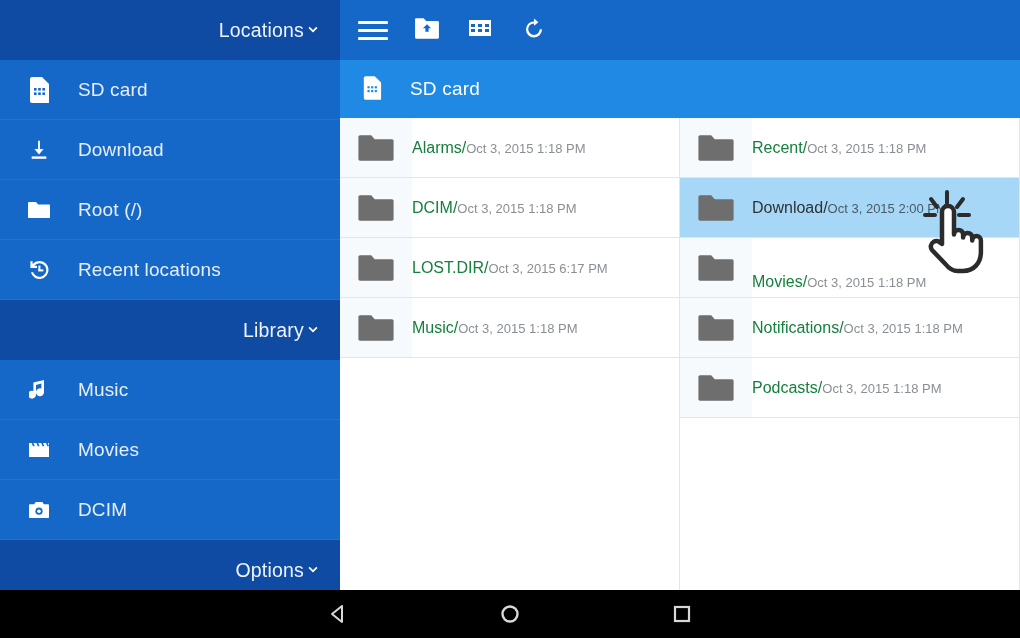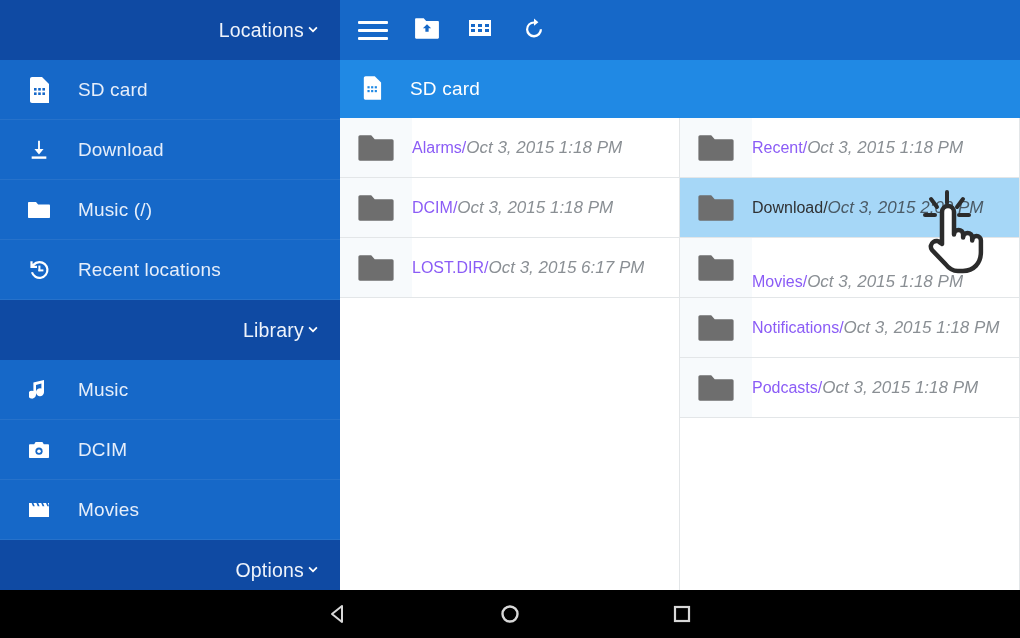--- a/index.html
+++ b/index.html
@@ -134,27 +134,26 @@
   .frow .gutter {
     width: 72px; height: 100%;
     background: #f7fafc;
     display: flex; align-items: center; justify-content: center;
     flex: none;
   }
   .frow.selected .gutter { background: transparent; }
   .frow .gutter svg { display: block; fill: #6e6e6e; }
   .frow .meta { padding-left: 0px; overflow: hidden; }
   .frow .fname {
-    font-size: 16px; color: #8b5cf6; line-height: 20px;
+    font-size: 16px; color: #15803d; line-height: 20px;
     white-space: nowrap;
   }
   .frow .fdate {
-    font-size: 17px; color: #8a8f94; line-height: 17px;
+    font-size: 13px; color: #8a8f94; line-height: 17px;
     white-space: nowrap;
-    font-style: italic;
   }
   .frow.selected .fname { color: #2f3133; }
   .frow.selected .fdate { color: #4a5a66; }
   .frow.blank { background: #ffffff; border-bottom: none; height: 60px; }
   .frow.blank .gutter { background: #ffffff; }
 
   
   .cursor {
     position: absolute;
     left: 580px; top: 68px;
@@ -219,21 +218,21 @@
         </span>
         <span class="si-label">Download</span>
       </div>
 
       <div class="side-item">
         <span class="si-icon">
           <svg width="24" height="20" viewBox="0 0 24 20">
               <path d="M2 2h7l2.2 2.6H22c.6 0 1 .5 1 1.1v11.2c0 .6-.4 1.1-1 1.1H2c-.6 0-1-.5-1-1.1V3.1C1 2.5 1.4 2 2 2z"></path>
             </svg>
         </span>
-        <span class="si-label">Music (/)</span>
+        <span class="si-label">Root (/)</span>
       </div>
 
       <div class="side-item">
         <span class="si-icon">
           <svg width="24" height="24" viewBox="0 0 24 24">
               <path d="M12.5 3a9 9 0 1 1-8.6 11.6l2.1-.6A6.8 6.8 0 1 0 12.5 5.2a6.8 6.8 0 0 0-5.3 2.5H10v2.2H3.4V3.3h2.2v2.6A9 9 0 0 1 12.5 3z"></path>
               <rect x="11.4" y="7.6" width="2" height="5.6"></rect>
               <rect x="11.4" y="11.4" width="5" height="2"></rect>
             </svg>
         </span>
@@ -254,38 +253,38 @@
           <svg width="20" height="24" viewBox="0 0 20 24">
               <path d="M16 2v12.2a4 4 0 1 1-2.6-3.7V5.4L8 7v9.6a4 4 0 1 1-2.6-3.7V4.6z" transform="translate(-1,0)"></path>
             </svg>
         </span>
         <span class="si-label">Music</span>
       </div>
 
       <div class="side-item">
         <span class="si-icon">
           <svg width="24" height="20" viewBox="0 0 24 20">
-              <path d="M8.6 2h6.8l1.4 2.2H21c.6 0 1 .5 1 1.1v11.6c0 .6-.4 1.1-1 1.1H3c-.6 0-1-.5-1-1.1V5.3c0-.6.4-1.1 1-1.1h4.2z"></path>
-              <circle cx="12" cy="11.2" r="3.6" fill="#1668c8"></circle>
-              <circle cx="12" cy="11.2" r="1.8" fill="#ffffff"></circle>
-            </svg>
-        </span>
-        <span class="si-label">DCIM</span>
-      </div>
-
-      <div class="side-item">
-        <span class="si-icon">
-          <svg width="24" height="20" viewBox="0 0 24 20">
               <path d="M2 3h20v14H2z"></path>
               <g fill="#1668c8">
                 <path d="M4.6 3l1.4 3.2h1.8L6.4 3zM9.4 3l1.4 3.2h1.8L11.2 3zM14.2 3l1.4 3.2h1.8L16 3zM19 3l1.4 3.2H22L20.8 3z"></path>
               </g>
             </svg>
         </span>
         <span class="si-label">Movies</span>
+      </div>
+
+      <div class="side-item">
+        <span class="si-icon">
+          <svg width="24" height="20" viewBox="0 0 24 20">
+              <path d="M8.6 2h6.8l1.4 2.2H21c.6 0 1 .5 1 1.1v11.6c0 .6-.4 1.1-1 1.1H3c-.6 0-1-.5-1-1.1V5.3c0-.6.4-1.1 1-1.1h4.2z"></path>
+              <circle cx="12" cy="11.2" r="3.6" fill="#1668c8"></circle>
+              <circle cx="12" cy="11.2" r="1.8" fill="#ffffff"></circle>
+            </svg>
+        </span>
+        <span class="si-label">DCIM</span>
       </div>
 
       <div class="side-header">
         <span class="sh-title">Options</span>
         <span class="chev">
           <svg width="18" height="18" viewBox="0 0 24 24">
               <path d="M6 9.2l1.6-1.6L12 12l4.4-4.4L18 9.2l-6 6z" fill="#ffffff"></path>
             </svg>
         </span>
       </div>
@@ -363,20 +362,28 @@
               <span class="meta" style="display: block;"><span class="fname">DCIM/</span><span class="fdate">Oct 3, 2015 1:18 PM</span></span>
             </div>
             <div class="frow">
               <span class="gutter">
                 <svg width="40" height="32" viewBox="0 0 24 20">
                   <path d="M2 2h7l2.2 2.6H22c.6 0 1 .5 1 1.1v11.2c0 .6-.4 1.1-1 1.1H2c-.6 0-1-.5-1-1.1V3.1C1 2.5 1.4 2 2 2z"></path>
                 </svg>
               </span>
               <span class="meta" style="display: block;"><span class="fname">LOST.DIR/</span><span class="fdate">Oct 3, 2015 6:17 PM</span></span>
             </div>
+            <div class="frow">
+              <span class="gutter">
+                <svg width="40" height="32" viewBox="0 0 24 20">
+                  <path d="M2 2h7l2.2 2.6H22c.6 0 1 .5 1 1.1v11.2c0 .6-.4 1.1-1 1.1H2c-.6 0-1-.5-1-1.1V3.1C1 2.5 1.4 2 2 2z"></path>
+                </svg>
+              </span>
+              <span class="meta" style="display: block;"><span class="fname">Music/</span><span class="fdate">Oct 3, 2015 1:18 PM</span></span>
+            </div>
           </div>
         <div class="col" id="col-right">
             <div class="frow">
               <span class="gutter">
                 <svg width="40" height="32" viewBox="0 0 24 20">
                   <path d="M2 2h7l2.2 2.6H22c.6 0 1 .5 1 1.1v11.2c0 .6-.4 1.1-1 1.1H2c-.6 0-1-.5-1-1.1V3.1C1 2.5 1.4 2 2 2z"></path>
                 </svg>
               </span>
               <span class="meta" style="display: block;"><span class="fname">Recent/</span><span class="fdate">Oct 3, 2015 1:18 PM</span></span>
             </div>

